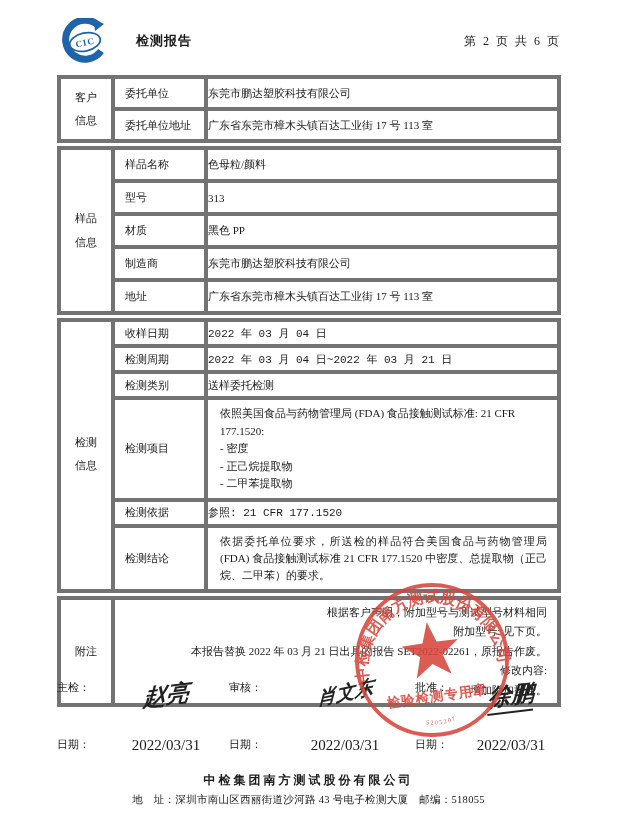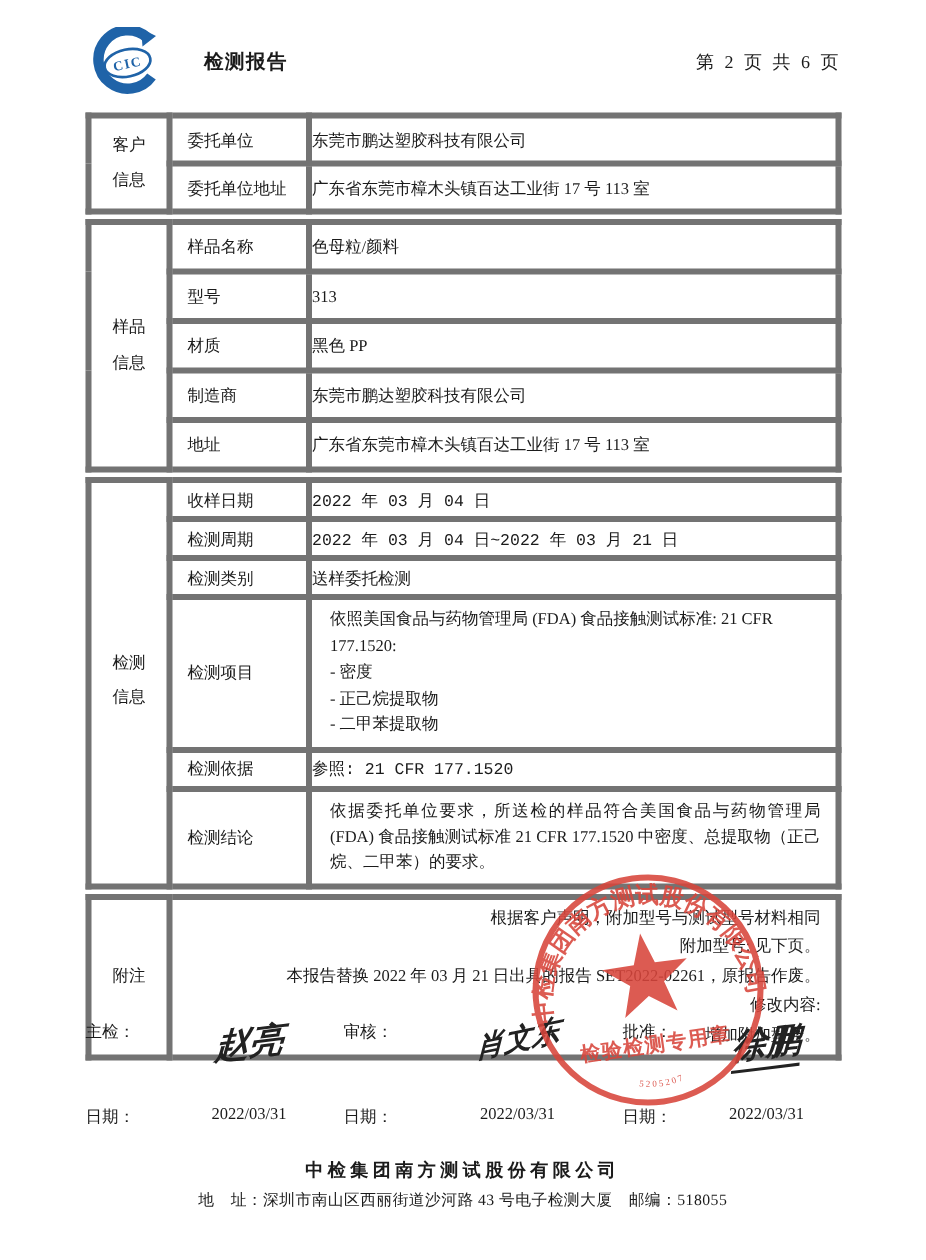--- a/index.html
+++ b/index.html
@@ -38,21 +38,21 @@
   .sig-cols { display:flex; }
   .sig-col-1 { width:172px; } .sig-col-2 { width:186px; } .sig-col-3 { width:146px; }
   .sig-line { display:flex; align-items:flex-start; height:46px; }
   .sig-label { width:46px; font-size:11px; flex:0 0 auto; }
   .sig-area { flex:1; display:flex; justify-content:center; align-items:center; }
   .handwriting { font-size:23px; font-weight:bold; font-style:italic;
                  transform:rotate(-7deg) skewX(-10deg); color:#222;
                  white-space:nowrap; }
   .hand-underline { border-bottom:2px solid #222; }
   .date-line { display:flex; align-items:flex-start; height:20px; margin-top:11px; }
-  .date-val { flex:1; text-align:center; font-size:11px; }
+  .date-val { flex:1; text-align:center; font-size:15px; }
 
   
   .stamp { position:absolute; left:352px; top:580px; width:160px; height:160px;
            opacity:.88; transform:rotate(-8deg); pointer-events:none; z-index:6; }
 
   
   .footer { position:absolute; top:772px; left:0; width:100%; text-align:center; }
   .f-company { font-size:12px; font-weight:bold; letter-spacing:3px; }
   .f-line { font-size:10.5px; margin-top:4px; letter-spacing:.3px;text-align:center; }
   .f-url { color:#0000cc; text-decoration:underline; font-family:"Liberation Mono","DejaVu Sans Mono",monospace; font-size:10px; }

